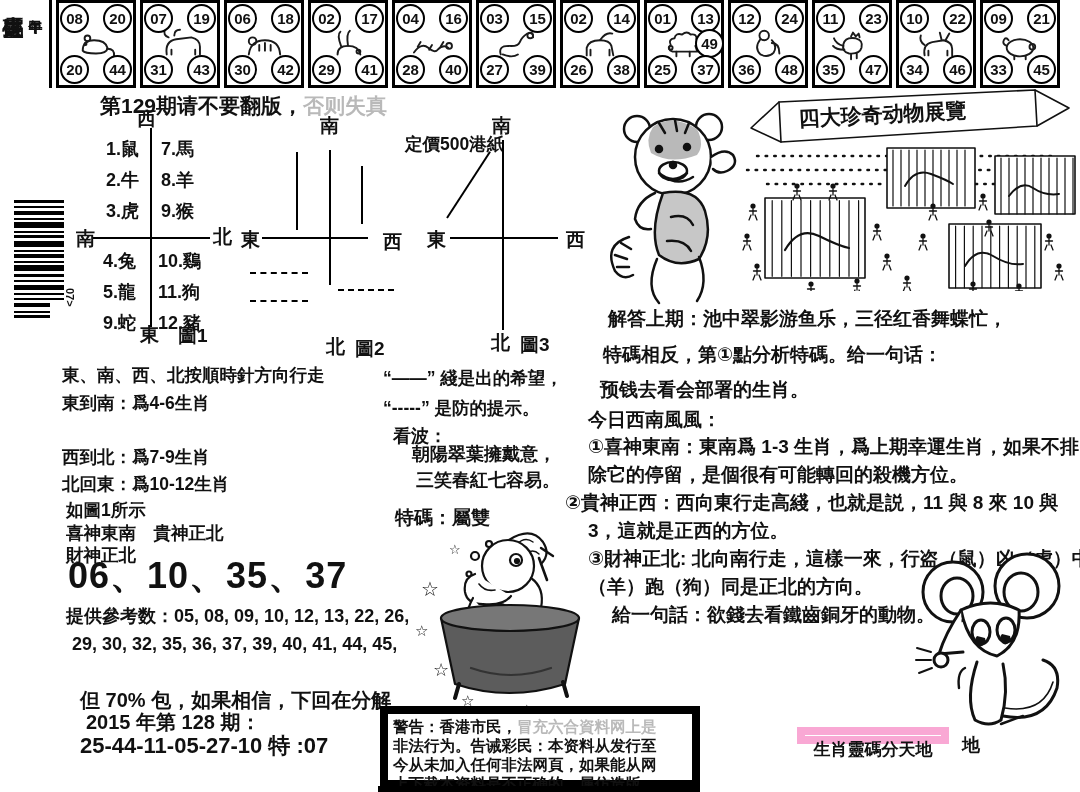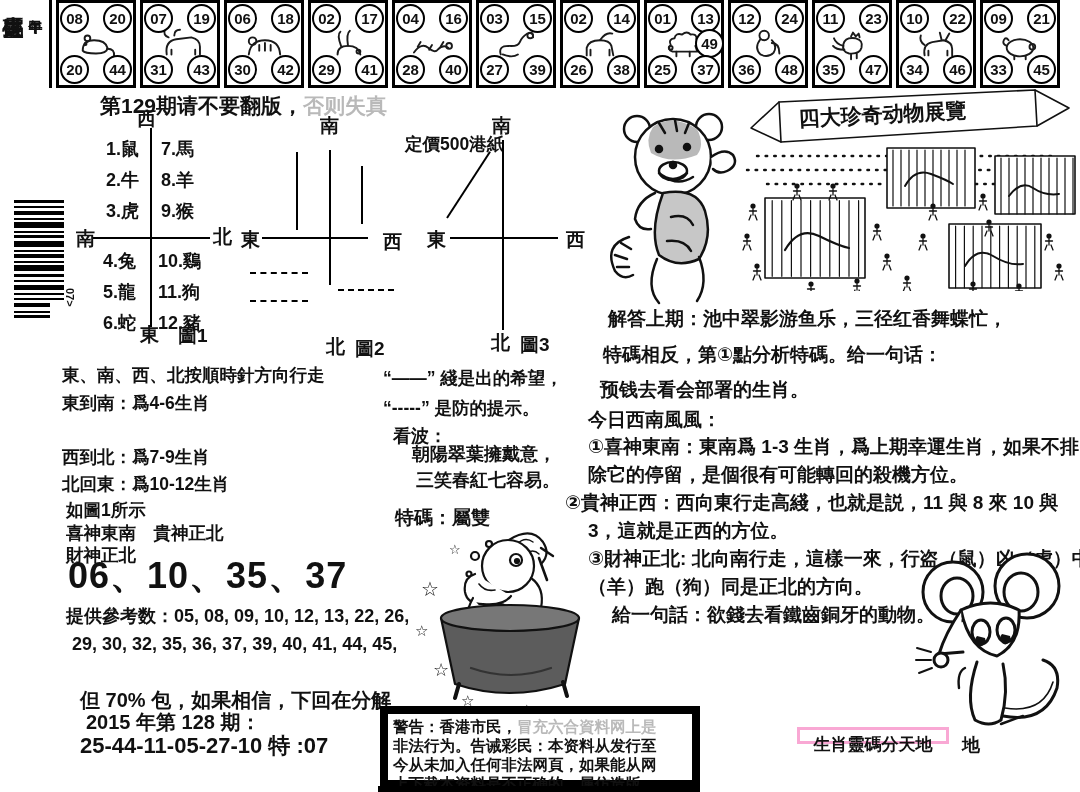--- a/index.html
+++ b/index.html
@@ -24,21 +24,21 @@
   .faded{color:#b9b9b9;}
   
   .hl{position:absolute;height:2px;background:#000;}
   .vl{position:absolute;width:2px;background:#000;}
   .dl{position:absolute;height:0;border-top:2px dashed #000;}
   .flabel{position:absolute;font-size:19px;font-weight:700;white-space:nowrap;}
   .qlist div{font-size:18px;font-weight:700;line-height:31px;white-space:nowrap;}
   
   .warnbox{position:absolute;left:380px;top:706px;width:320px;height:82px;border:8px solid #000000;box-sizing:border-box;
            padding:3px 5px;font-size:15.5px;font-weight:700;line-height:19px;white-space:nowrap;}
-  .footbox{position:absolute;left:797px;top:727px;width:152px;height:17px;border:3px solid #f9a8d4;box-sizing:border-box;
+  .footbox{position:absolute;left:797px;top:727px;width:152px;height:17px;border:8px solid #f9a8d4;box-sizing:border-box;
            text-align:center;line-height:29px;font-size:17px;font-weight:800;}
   .bottombar{position:absolute;left:378px;top:786px;width:322px;height:6px;background:#000;}
   .sketch path,.sketch circle,.sketch ellipse,.sketch rect,.sketch line{vector-effect:non-scaling-stroke;}
 </style>
 </head>
 <body>
 
 <div class="page">
 
   <div class="strip">
@@ -230,21 +230,21 @@
       <div>3.虎</div>
   </div>
   <div class="abs qlist" style="left:161px;top:134px">
     <div>7.馬</div>
       <div>8.羊</div>
       <div>9.猴</div>
   </div>
   <div class="abs qlist" style="left:103px;top:246px">
     <div>4.兔</div>
       <div>5.龍</div>
-      <div>6.蛇</div>
+      <div>9.蛇</div>
   </div>
   <div class="abs qlist" style="left:158px;top:246px">
     <div>10.鷄</div>
       <div>11.狗</div>
       <div>12.豬</div>
   </div>
 
   <div class="vl" style="left:296px;top:152px;height:78px"></div>
   <div class="vl" style="left:329px;top:150px;height:135px"></div>
   <div class="vl" style="left:361px;top:166px;height:58px"></div>

